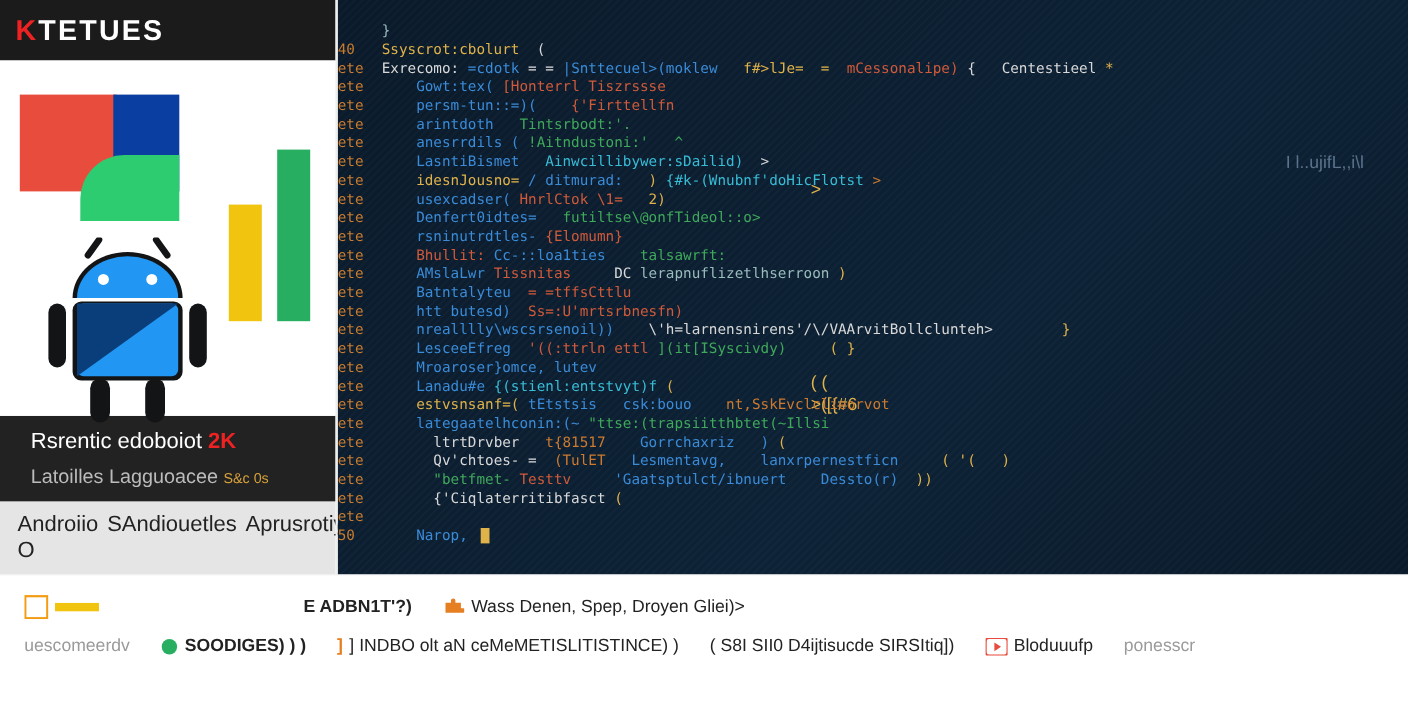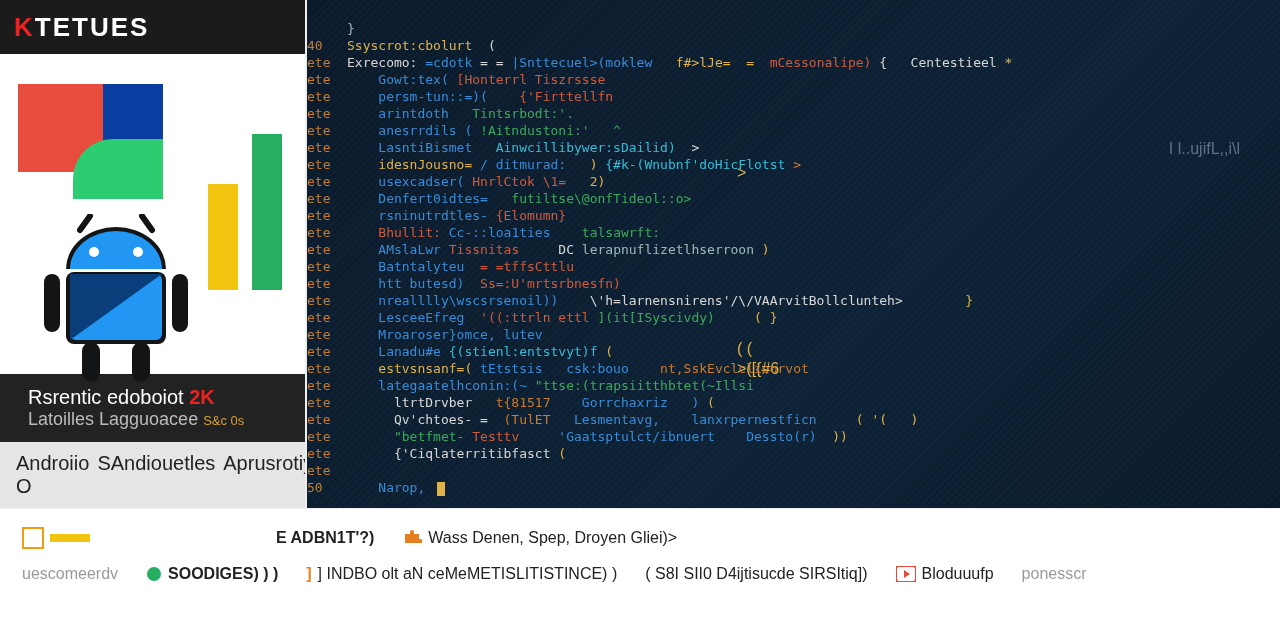--- a/index.html
+++ b/index.html
@@ -14,40 +14,40 @@
 .seven{position:absolute;left:0;top:10px;width:120px;height:150px}
 .seven-r{position:absolute;left:0;top:10px;width:88px;height:88px;background:#e84c3d}
 .seven-b{position:absolute;left:85px;top:10px;width:60px;height:88px;background:#0a3ea0}
 .seven-g{position:absolute;left:55px;top:65px;width:90px;height:60px;background:#2ecc71;border-top-left-radius:40px}
 .android{position:absolute;left:18px;top:150px}
 .bar-y{position:absolute;left:190px;top:120px;width:30px;height:106px;background:#f1c40f}
 .bar-g{position:absolute;left:234px;top:70px;width:30px;height:156px;background:#27ae60}
 .s-cap{background:#222;color:#ddd;padding:12px 16px 12px 28px}
 .s-cap .l1{font-size:20px;color:#fff}
 .s-cap .l1 .kx{color:#e22;font-weight:800}
-.s-cap .l2{font-size:18px;color:#bbb;margin-top:0}
+.s-cap .l2{font-size:18px;color:#bbb;margin-top:10px}
 .s-cap .l2 .sm{color:#d6a03a;font-size:13px}
 .s-nav{background:#e5e5e5;padding:10px 16px;display:flex;flex-direction:row;gap:8px;font-size:20px;color:#222}
 .s-nav div{cursor:pointer}
 .editor{flex:1;background:linear-gradient(135deg,#0a1a2a 0%,#0d2236 60%,#0a1a2a 100%);position:relative;overflow:hidden;border-left:2px solid #eee}
 .editor::after{content:"";position:absolute;inset:0;background:repeating-linear-gradient(135deg,rgba(255,255,255,.02) 0 2px,transparent 2px 5px)}
 .code{position:relative;z-index:2;padding:20px 0 0 0;font-family:Consolas,Menlo,monospace;font-size:13px;line-height:17px}
 .ln{display:flex}
 .lnno{width:40px;text-align:left;color:#c97b2e;padding-right:12px;flex:0 0 40px}
 .lntxt{white-space:pre;color:#9bb}
 .t-y{color:#e0b24a}
 .t-b{color:#3a8bd8}
 .t-r{color:#d05a3a}
 .t-g{color:#3fa85a}
 .t-c{color:#38bcd6}
 .t-w{color:#d8d8d8}
 .t-o{color:#cc7a2e}
 .caret{display:inline-block;width:8px;height:14px;background:#e0b24a;vertical-align:middle;margin-left:4px}
 .brR{position:absolute;color:#e0b24a}
-.bottom{height:132px;background:#fff;display:flex;flex-direction:column;padding:18px 22px 6px 22px;gap:16px;border-top:1px solid #eee}
+.bottom{height:118px;background:#fff;display:flex;flex-direction:column;padding:18px 22px 6px 22px;gap:16px;border-top:1px solid #eee}
 .brow{display:flex;align-items:center;gap:28px;font-size:16px;color:#222;flex-wrap:nowrap;overflow:hidden}
 .bicon{display:inline-flex;align-items:center;gap:6px}
 .muted{color:#9a9a9a}
 </style>
 </head>
 <body>
 
 <div class="page">
   <div class="main">
     <aside class="sidebar">

